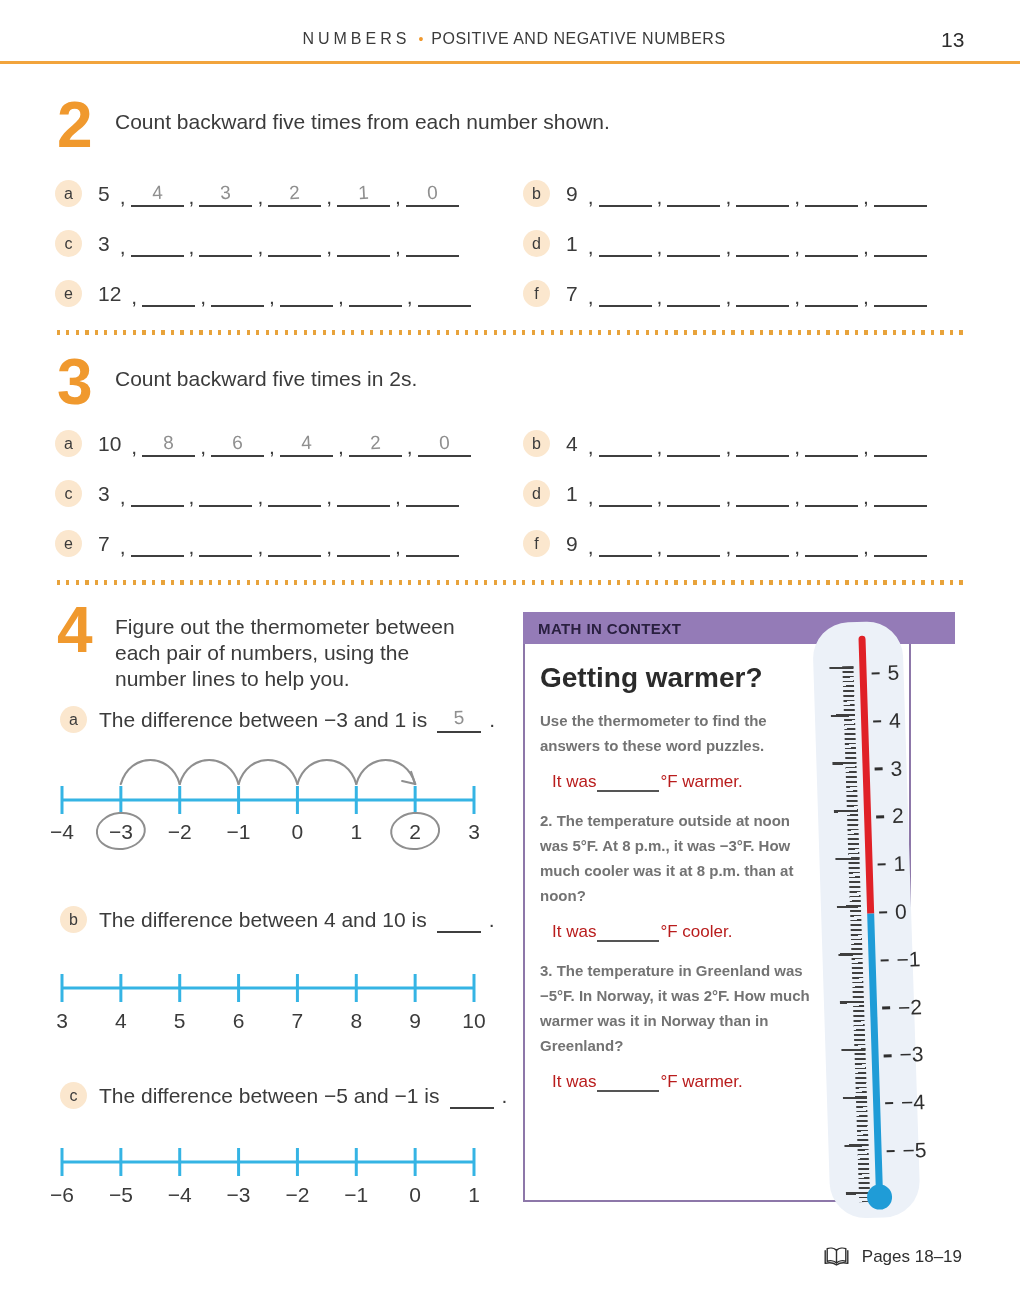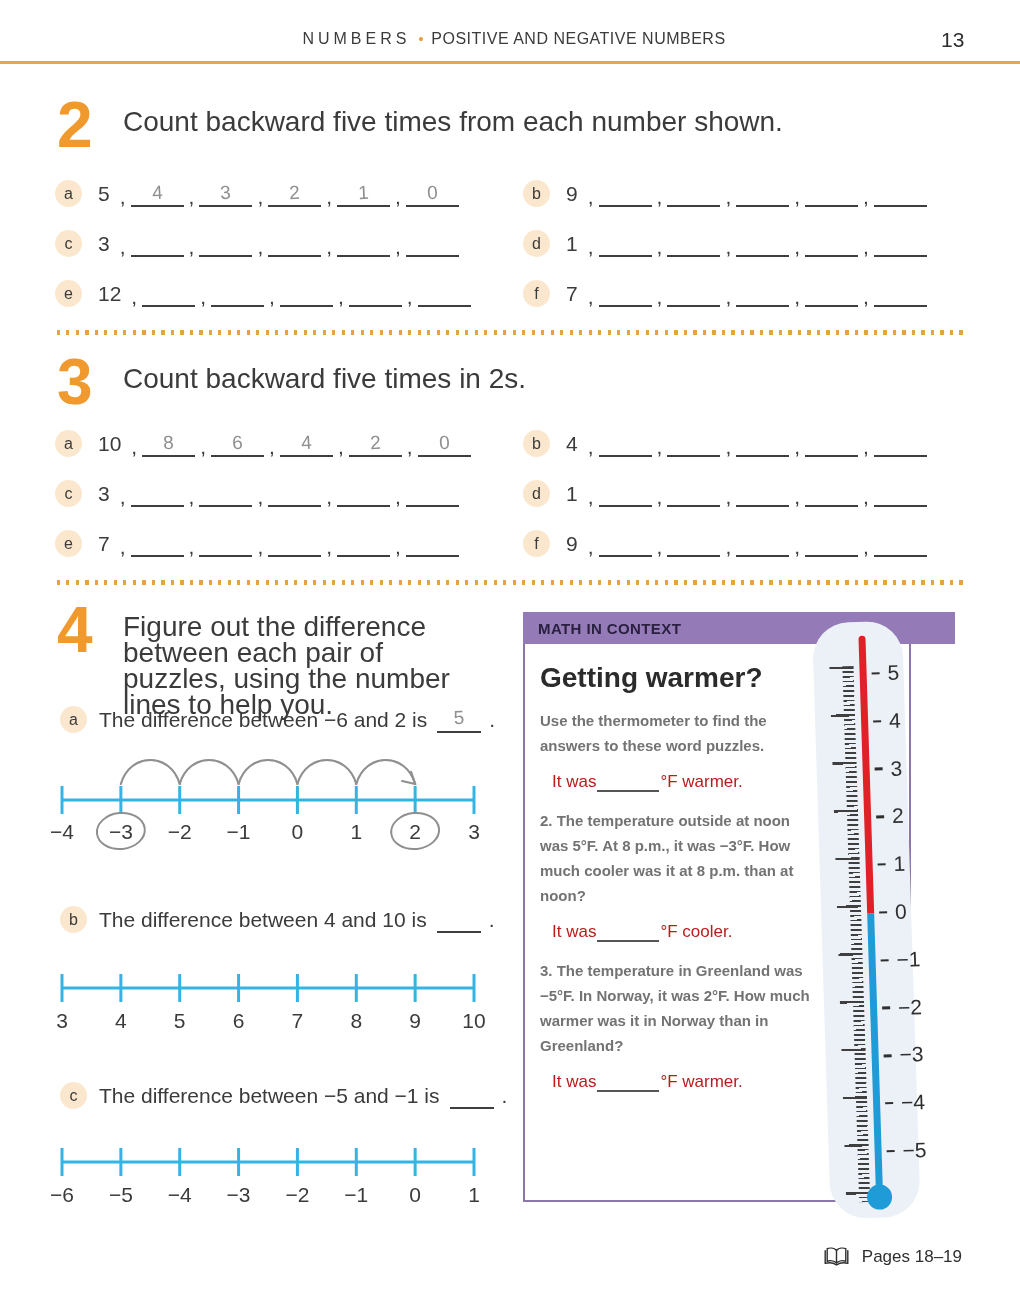--- a/index.html
+++ b/index.html
@@ -10,21 +10,21 @@
   .header { position:absolute; top:30px; left:0; width:100%; text-align:center; font-size:16px; color:#3b3b3b; }
   .h-left { letter-spacing:4px; font-weight:400;margin-left:8px; }
   .h-dot { color:#f0992e; font-size:14px; margin:0 8px; }
   .h-right { font-weight:400; letter-spacing:0.5px; }
   .page-num { position:absolute; top:28px; left:941px; font-size:21px; color:#2f2f2f; }
   .top-rule { position:absolute; top:61px; left:0; width:100%; height:3px; background:#f2a43c; }
 
   
   .sec-head { position:absolute; display:flex; align-items:flex-start; left:57px; }
   .big-num { font-size:64px; font-weight:700; color:#f0992e; line-height:60px; width:50px; flex:0 0 auto; }
-  .sec-instr { font-size:28px; color:#3b3b3b; margin-top:14px; margin-left:16px; line-height:26px; }
+  .sec-instr { font-size:21px; color:#3b3b3b; margin-top:14px; margin-left:8px; line-height:26px; }
   .sec2-head { top:95px; }
   .sec3-head { top:352px; }
   .sec4-head { top:600px; width:420px; }
   .sec4-head .sec-instr { width:352px; }
 
   
   .rows { position:absolute; left:55px; right:55px; display:grid; grid-template-columns:468px 1fr; column-gap:0; row-gap:23px; }
   #s2-rows { top:180px; }
   #s3-rows { top:430px; }
   .count-row { display:flex; align-items:center; height:27px; }
@@ -387,26 +387,26 @@
         <span class="blank">
           <span class="hand"></span>
         </span>
       </div>
     </div>
 
   <div class="dotted d2"></div>
 
   <div class="sec-head sec4-head">
     <span class="big-num">4</span>
-    <span class="sec-instr">Figure out the difference between each pair of puzzles, using the number lines to help you.</span>
+    <span class="sec-instr">Figure out the thermometer between each pair of numbers, using the number lines to help you.</span>
   </div>
 
   <div class="part-row pa">
     <span class="badge">a</span>
-    <span>The difference between −6 and 2 is</span>
+    <span>The difference between −3 and 1 is</span>
     <span class="part-blank">
         <span class="hand">5</span>
       </span>
     <span>.</span>
   </div>
   <div class="nl nl-a"><svg width="440" height="112" viewBox="0 0 440 112">
         <line x1="14" y1="60" x2="426" y2="60" stroke="#35b4e4" stroke-width="3"></line>
         <line x1="14" y1="46" x2="14" y2="74" stroke="#35b4e4" stroke-width="3"></line>
         <line x1="72.85714285714286" y1="46" x2="72.85714285714286" y2="74" stroke="#35b4e4" stroke-width="3"></line>
         <line x1="131.71428571428572" y1="46" x2="131.71428571428572" y2="74" stroke="#35b4e4" stroke-width="3"></line>

